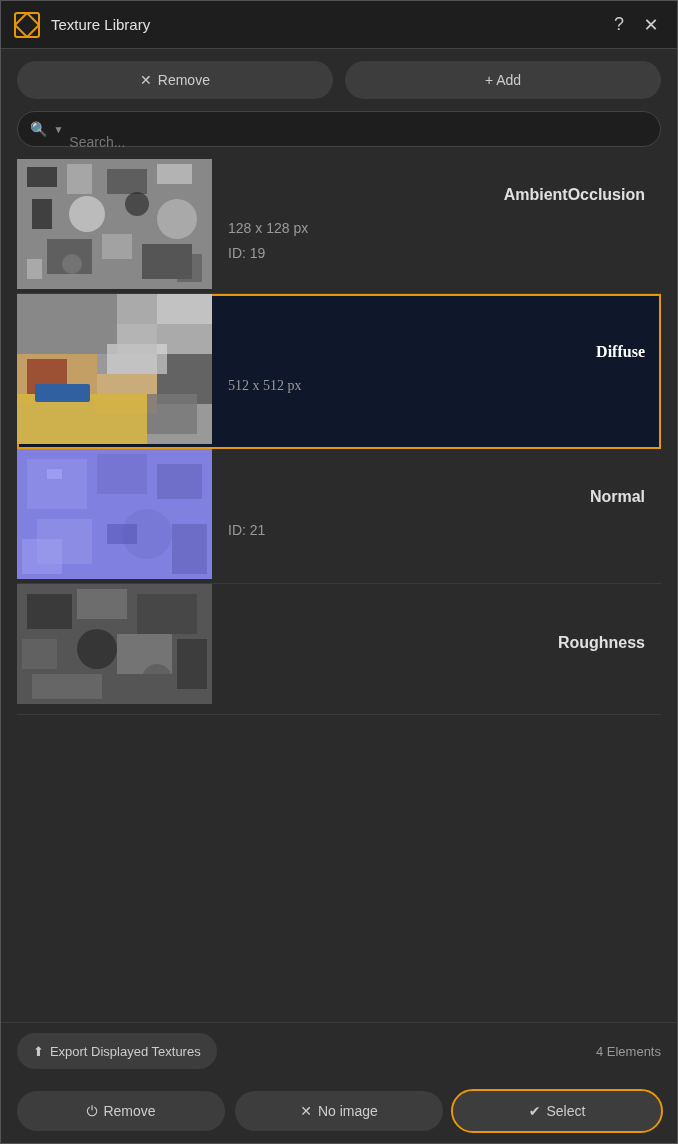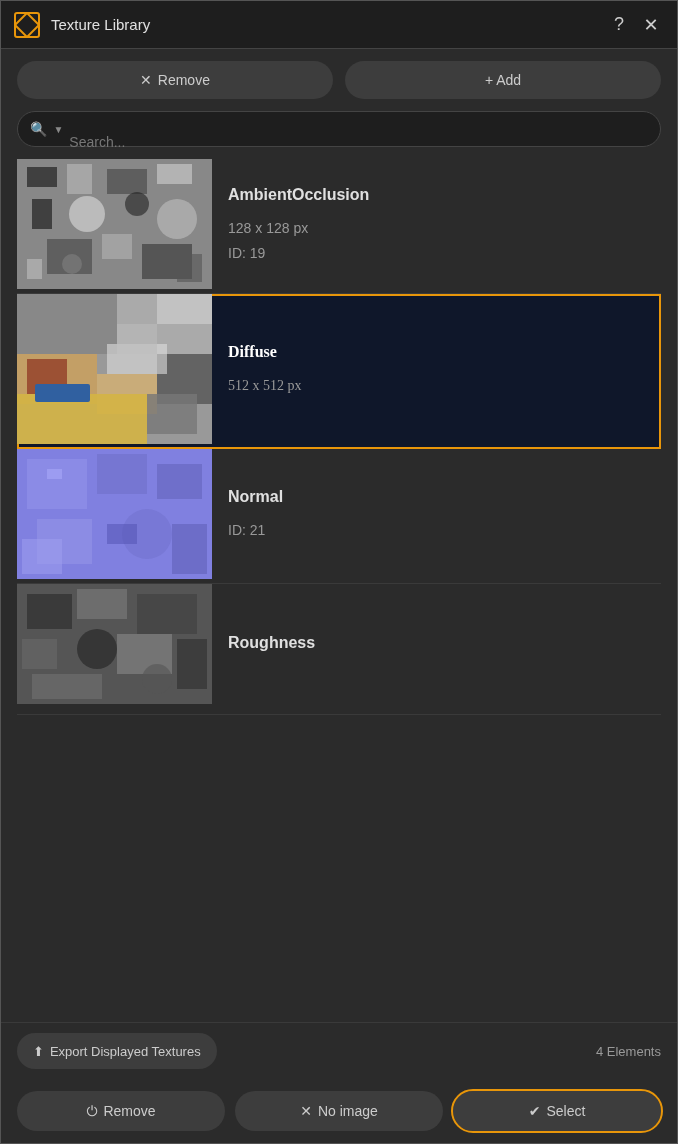--- a/index.html
+++ b/index.html
@@ -144,20 +144,21 @@
       padding: 20px 16px;
       display: flex;
       flex-direction: column;
       justify-content: center;
     }
     .texture-name {
       color: #e0e0e0;
       font-size: 16px;
       font-weight: 600;
       margin-bottom: 12px;
+      text-align: right;
     }
     .texture-item.selected .texture-name { color: #fff; }
     .texture-meta {
       color: #999;
       font-size: 14px;
       line-height: 1.8;
     }
     .footer-bar {
       padding: 10px 16px;
       display: flex;

